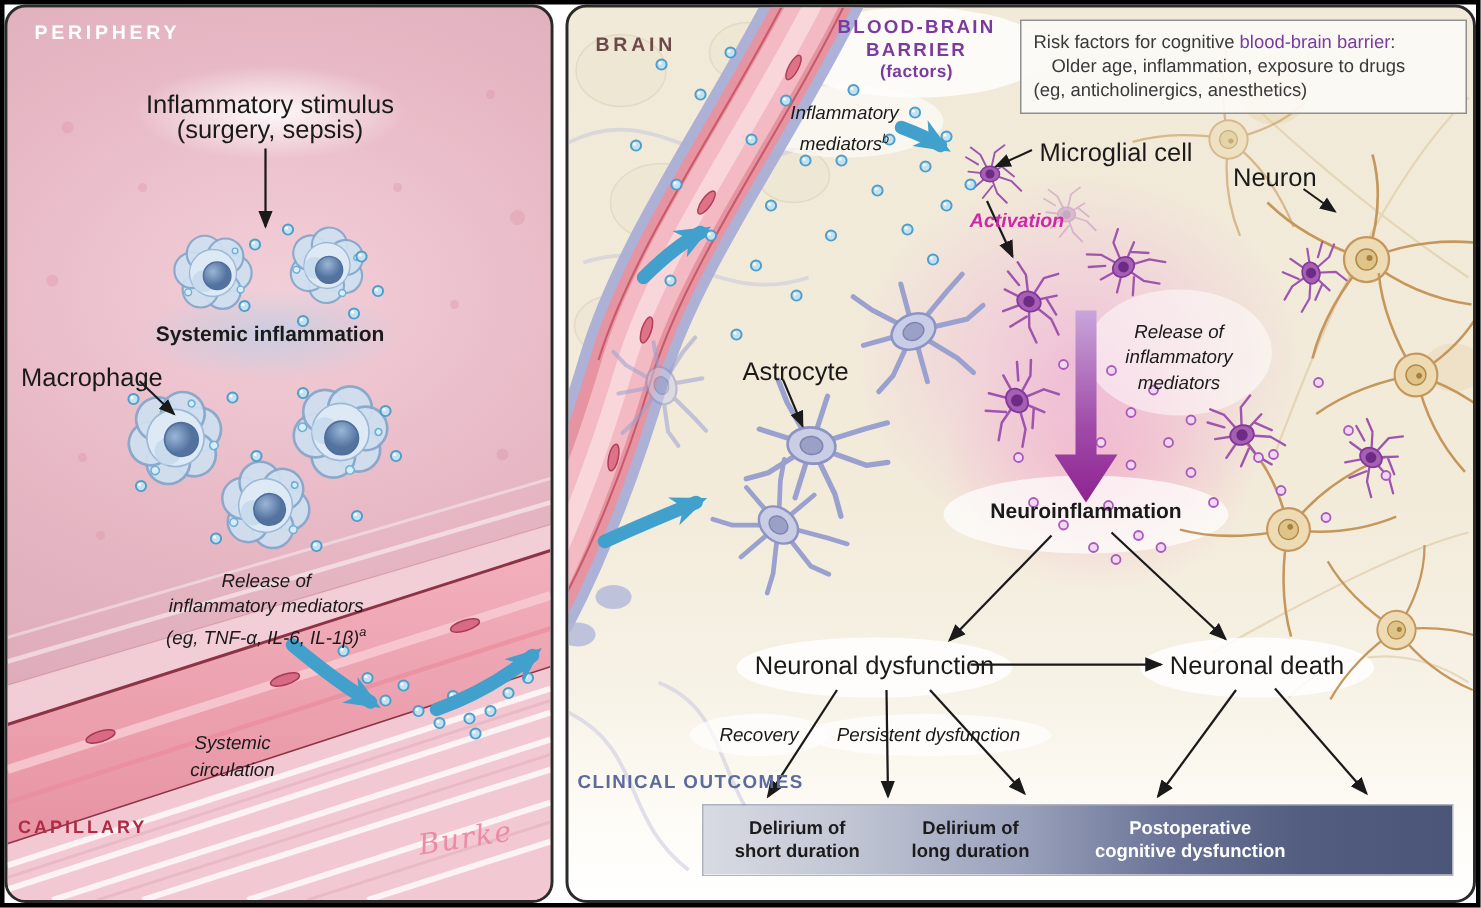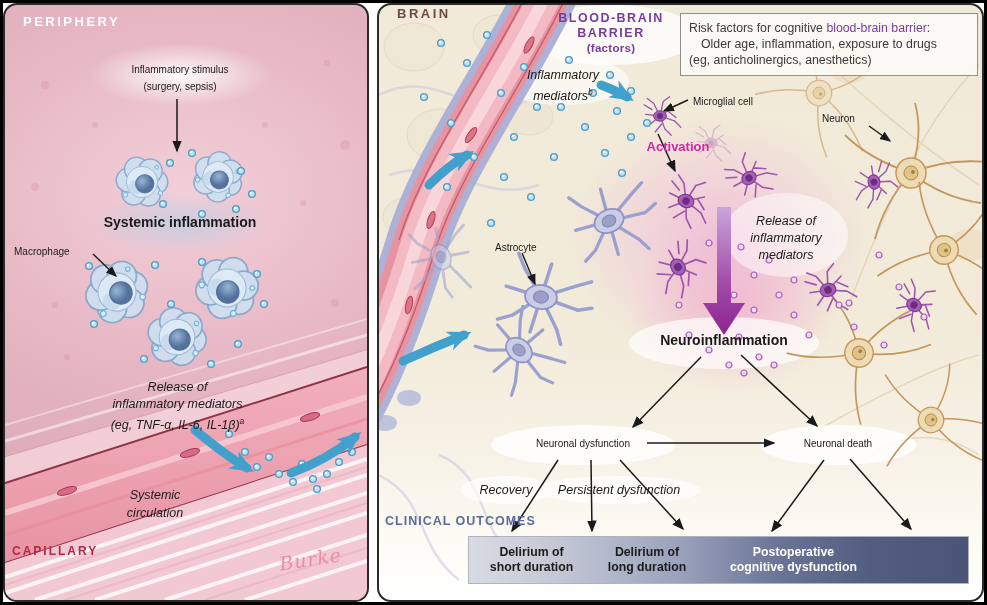--- a/index.html
+++ b/index.html
@@ -11,37 +11,37 @@
     background:
       radial-gradient(ellipse 130px 45px at 175px 70px, rgba(255,255,255,.92), rgba(255,255,255,0) 70%),
       radial-gradient(ellipse 125px 42px at 175px 218px, rgba(168,206,234,.55), rgba(168,206,234,0) 72%),
       radial-gradient(ellipse 430px 320px at 50% 32%, #f2cfd8 0%, #e6b6c3 55%, #dca9b8 100%);}
   #panel-right{left:377px;width:607px;
     background:
       radial-gradient(ellipse 210px 175px at 340px 235px, rgba(238,158,214,.55), rgba(238,158,214,0) 72%),
       radial-gradient(ellipse 150px 120px at 355px 305px, rgba(242,148,190,.45), rgba(242,148,190,0) 70%),
       linear-gradient(180deg,#f1ead8 0%,#f2ebda 55%,#f7f2e6 76%,#fdfbf5 90%,#ffffff 100%);}
   .art{position:absolute;left:0;top:0;width:100%;height:100%;}
-  .lbl{position:absolute;color:#1a1a1a;font-size:10px;line-height:17px;}
+  .lbl{position:absolute;color:#1a1a1a;font-size:17px;line-height:17px;}
   .ctr{text-align:center;}
   .it{font-style:italic;font-size:12.5px;}
   .bold{font-weight:bold;}
   .caps{font-weight:bold;letter-spacing:2.5px;font-size:13px;}
   sup{font-size:.68em;}
   #periphery-title{color:#fff;}
   #brain-title{color:#6d4a49;}
   #capillary-label{color:#b02a45;font-size:12px;font-weight:bold;letter-spacing:2px;}
   #bbb-title{color:#7b3b9e;font-weight:bold;font-size:12.5px;letter-spacing:1.5px;line-height:15px;}
   #bbb-title .weak{font-size:11.5px;letter-spacing:.3px;}
   #risk-box{position:absolute;left:301px;top:8px;width:298px;box-sizing:border-box;
     background:rgba(252,250,245,.93);border:1.5px solid #8f8f8f;padding:6px 8px 7px 8px;
     font-size:12.3px;line-height:16px;color:#3a3a3a;}
   #risk-box .hl{color:#7b3b9e;}
   #risk-box .ind{margin-left:12px;}
-  #activation-label{color:#cf28a6;font-weight:bold;font-size:13px;}
+  #activation-label{color:#cf28a6;font-weight:bold;font-style:italic;font-size:13px;}
   #clinical-outcomes-label{color:#5b6b9e;font-weight:bold;font-size:12.5px;letter-spacing:1px;}
   #outcome-bar{position:absolute;left:90px;top:532px;width:499px;height:46px;display:flex;
     background:linear-gradient(90deg,#d9dbe3 0%,#c3c7d5 18%,#9ba2bc 42%,#6b7497 62%,#525d80 80%,#4b5577 100%);
     box-shadow:0 0 0 1px rgba(80,90,120,.45);}
   .seg{display:flex;flex-direction:column;justify-content:center;text-align:center;
     font-size:12.3px;font-weight:bold;line-height:15px;}
   .seg.dark{color:#1b1b1b;} .seg.light{color:#fff;}
   #signature{color:#ec8ba4;font-family:"DejaVu Serif",serif;font-style:italic;font-size:19px;
     transform:rotate(-9deg);letter-spacing:1px;}
 </style>
@@ -383,21 +383,21 @@
         <path d="M362,350 L438,421" marker-end="url(#mkR)"></path>
         <path d="M268,438 L395,438" marker-end="url(#mkR)"></path>
         <path d="M179,455 L133,526" marker-end="url(#mkR)"></path>
         <path d="M212,455 L213,526" marker-end="url(#mkR)"></path>
         <path d="M241,455 L304,524" marker-end="url(#mkR)"></path>
         <path d="M445,455 L393,526" marker-end="url(#mkR)"></path>
         <path d="M471,454 L532,524" marker-end="url(#mkR)"></path>
       </g>
     </svg>
 
-    <div class="lbl caps" id="brain-title" style="left:18px;top:0;">BRAIN</div>
+    <div class="lbl caps" id="brain-title" style="left:18px;top:16px;">BRAIN</div>
     <div class="lbl ctr" id="bbb-title" style="left:152px;top:6px;width:160px;">
       <div>BLOOD-BRAIN</div>
       <div>BARRIER</div>
       <div class="weak">(factors)</div>
     </div>
     <div id="risk-box">
       <div><span>Risk factors for cognitive </span><span class="hl">blood-brain barrier</span><span>:</span></div>
       <div class="ind">Older age, inflammation, exposure to drugs</div>
       <div>(eg, anticholinergics, anesthetics)</div>
     </div>

